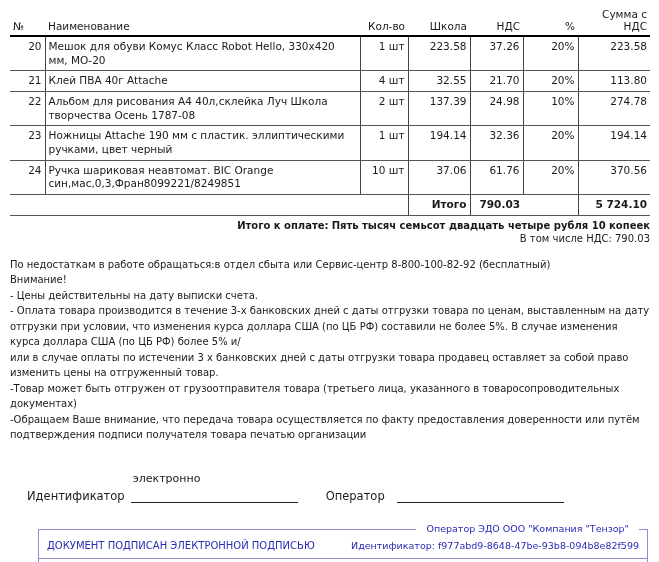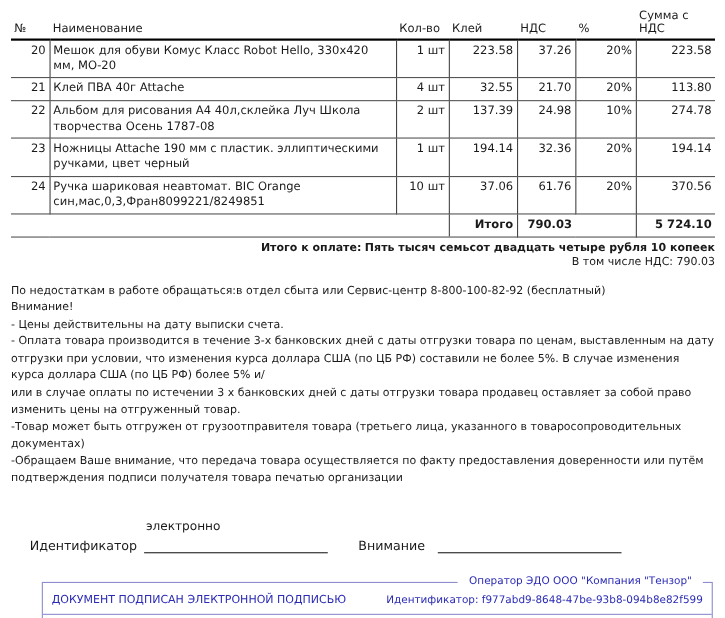--- a/index.html
+++ b/index.html
@@ -8,21 +8,21 @@
     background:#fff;color:#1a1a1a;overflow:hidden;
     font-family:"DejaVu Sans","Liberation Sans",sans-serif;
     padding:6px 9px 0 10px;
   }
   
   table.items{border-collapse:collapse;width:640px;table-layout:fixed;font-size:10.5px;}
   table.items th{font-weight:normal;vertical-align:bottom;padding:2px 3px 3px 3px;
     border-bottom:2.5px solid #000;line-height:1.15;}
   th.c-num{text-align:left;padding-left:2px;}
   th.c-name{text-align:left;padding-left:5px;}
-  th.c-qty,th.c-price,th.c-vat,th.c-pct,th.c-sum{text-align:left;}
+  th.c-qty,th.c-price,th.c-vat,th.c-pct,th.c-sum{text-align:right;}
   table.items td{vertical-align:top;padding:3px 3px;line-height:1.3;border-bottom:1px solid #555;}
   td.c-num{text-align:right;border-right:1px solid #444;padding-right:6px;}
   td.c-name{text-align:left;padding-left:5px;border-right:1px solid #444;}
   td.c-qty{text-align:right;border-right:1px solid #444;}
   td.c-price{text-align:right;border-right:1px solid #444;}
   td.c-vat{text-align:right;border-right:1px solid #444;}
   td.c-pct{text-align:right;border-right:1px solid #444;}
   td.c-sum{text-align:right;}
   tfoot td{border-top:1.5px solid #000;border-bottom:2.5px solid #000;font-weight:bold;
     padding:3px 3px;text-align:right;}
@@ -68,21 +68,21 @@
       <col style="width:62px">
         <col style="width:53px">
         <col style="width:55px">
         <col style="width:72px">
     </colgroup>
     <thead>
       <tr>
         <th class="c-num">№</th>
         <th class="c-name">Наименование</th>
         <th class="c-qty">Кол-во</th>
-        <th class="c-price">Клей</th>
+        <th class="c-price">Школа</th>
         <th class="c-vat">НДС</th>
         <th class="c-pct">%</th>
         <th class="c-sum">Сумма с НДС</th>
       </tr>
     </thead>
     <tbody id="tbody">
         <tr>
           <td class="c-num">20</td>
           <td class="c-name">Мешок для обуви Комус Класс Robot Hello, 330х420 мм, МО-20</td>
           <td class="c-qty">1 шт</td>
@@ -155,21 +155,21 @@
       <p>или в случае оплаты по истечении 3 х банковских дней с даты отгрузки товара продавец оставляет за собой право изменить цены на отгруженный товар.</p>
       <p>-Товар может быть отгружен от грузоотправителя товара (третьего лица, указанного в товаросопроводительных документах)</p>
       <p>-Обращаем Ваше внимание, что передача товара осуществляется по факту предоставления доверенности или путём подтверждения подписи получателя товара печатью организации</p>
     </div>
 
   <div class="sign-row">
     <span class="sig-label">Идентификатор</span>
     <span class="sig-line">
       <span class="sig-value">электронно</span>
     </span>
-    <span class="sig-label acc">Внимание</span>
+    <span class="sig-label acc">Оператор</span>
     <span class="sig-line line2"></span>
   </div>
 
   <div class="esign-box">
     <div class="esign-legend">Оператор ЭДО ООО "Компания "Тензор"</div>
     <div class="esign-head">
       <div class="esign-title">ДОКУМЕНТ ПОДПИСАН ЭЛЕКТРОННОЙ ПОДПИСЬЮ</div>
       <div class="esign-id">Идентификатор: f977abd9-8648-47be-93b8-094b8e82f599</div>
     </div>
     <div class="esign-divider"></div>

